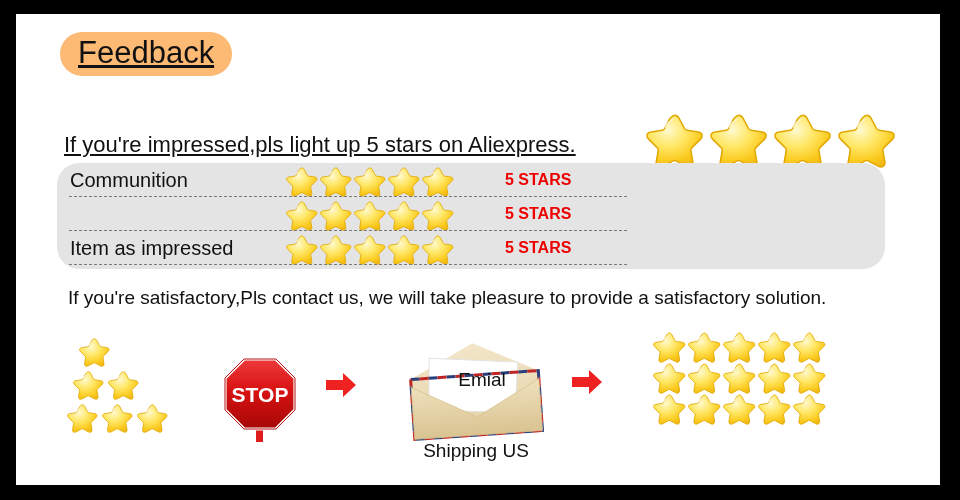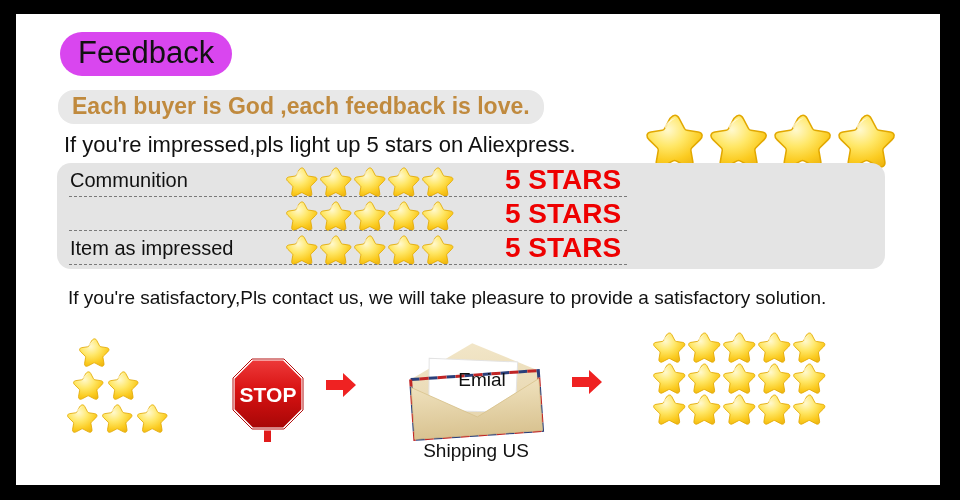--- a/index.html
+++ b/index.html
@@ -30,27 +30,28 @@
     height: 471px;
     background: #ffffff;
   }
 
   
   #title-pill {
     position: absolute;
     left: 44px;
     top: 18px;
     padding: 2px 18px 4px 18px;
-    background: #d946ef;
+    background: #fdba74;
     border-radius: 22px;
     font-size: 31px;
     line-height: 38px;
     color: #111111;
     letter-spacing: 0px;
     white-space: nowrap;
+    text-decoration: underline;
   }
 
   
   #tagline-pill {
     position: absolute;
     left: 42px;
     top: 76px;
     padding: 2px 14px 3px 14px;
     background: #e8e8e8;
     border-radius: 16px;
@@ -63,40 +64,41 @@
 
   
   #impressed-line {
     position: absolute;
     left: 48px;
     top: 116px;
     font-size: 22px;
     line-height: 30px;
     color: #111111;
     white-space: nowrap;
+    text-decoration: underline;
   }
 
   
   #top-stars {
     position: absolute;
     left: 628px;
     top: 96px;
     display: flex;
     gap: 2px;
   }
 
   
   #ratings-panel {
     position: absolute;
     left: 41px;
     top: 149px;
     width: 828px;
     height: 106px;
     background: #e4e4e4;
-    border-radius: 14px;
+    border-radius: 22px;
     box-sizing: border-box;
   }
   .rating-row {
     position: relative;
     height: 34px;
     display: flex;
     align-items: center;
   }
   .rating-row .rule {
     position: absolute;
@@ -118,21 +120,21 @@
     position: absolute;
     left: 228px;
     top: 2px;
     display: flex;
     gap: 0px;
   }
   .rating-value {
     position: absolute;
     left: 448px;
     top: 4px;
-    font-size: 28px;
+    font-size: 16px;
     line-height: 26px;
     font-weight: bold;
     color: #ee0000;
     white-space: nowrap;
   }
 
   
   #unsatisfied-line {
     position: absolute;
     left: 52px;
@@ -165,21 +167,21 @@
     gap: 2px;
     height: 33px;
   }
   #staircase .r1 { margin-left: 12px; }
   #staircase .r2 { margin-left: 6px; }
   #staircase .r3 { margin-left: 0px; }
 
   
   #stop-sign {
     position: absolute;
-    left: 210px;
+    left: 202px;
     top: 38px;
     width: 84px;
     height: 92px;
   }
 
   
   .red-arrow {
     position: absolute;
     width: 34px;
     height: 30px;
@@ -260,21 +262,20 @@
       <path d="M2 10 H19 V3 L32 15 L19 27 V20 H2 Z" fill="#ef2222"></path>
     </symbol>
   </defs>
 </svg>
 
 <div id="frame">
   <div id="canvas">
 
     <div id="title-pill">Feedback</div>
 
-    <div id="tagline-pill">Each buyer is God ,each feedback is love.</div>
 
     <div id="impressed-line">If you're impressed,pls light up 5 stars on Aliexpress.</div>
 
     <div id="top-stars">
       <span class="star-wrap"><svg width="62" height="62">
             <use href="#sym-star"></use>
           </svg></span>
       <span class="star-wrap"><svg width="62" height="62">
             <use href="#sym-star"></use>
           </svg></span>

